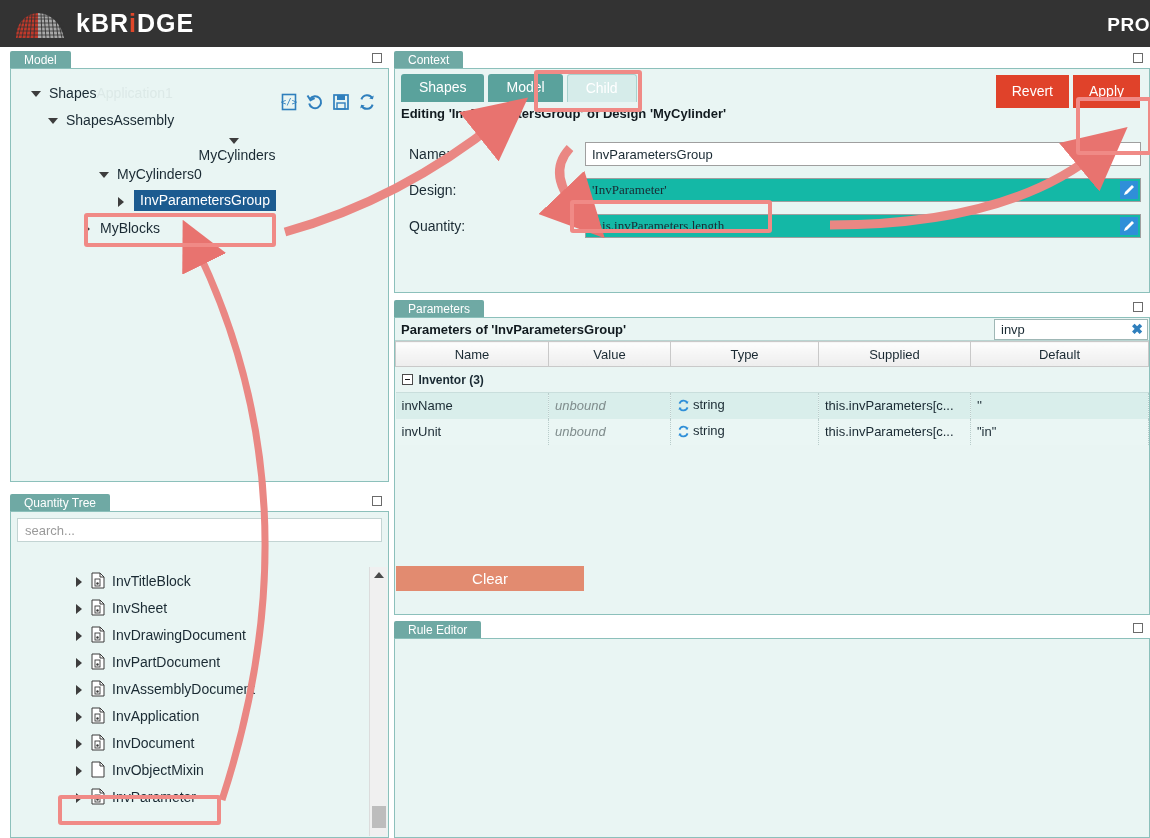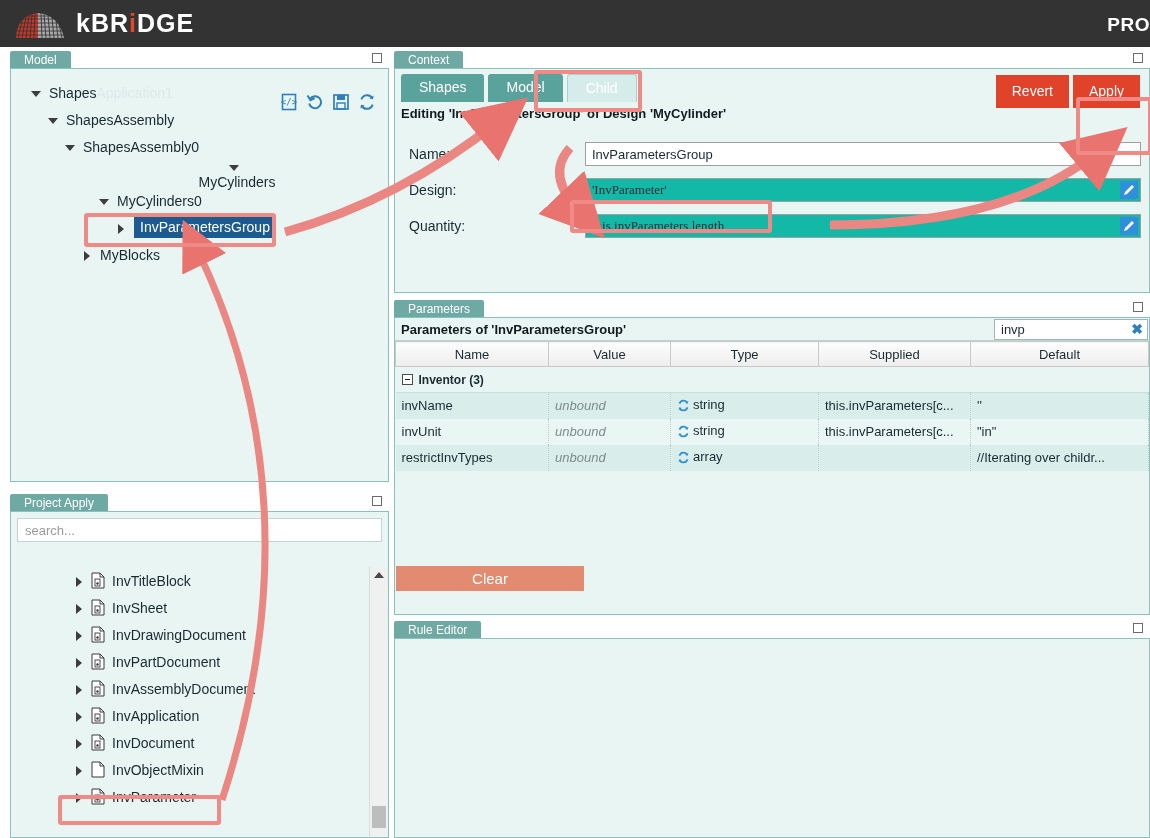--- a/index.html
+++ b/index.html
@@ -278,24 +278,20 @@
       <div class="tree" id="model-tree">
           <div class="tree-row" style="padding-left: 10px;">
             <span class="caret-down"></span>
             <span class="tree-label">Shapes</span>
             <span class="tree-label faded">Application1</span>
           </div>
           <div class="tree-row" style="padding-left: 27px;">
             <span class="caret-down"></span>
             <span class="tree-label">ShapesAssembly</span>
           </div>
-          <div class="tree-row" style="padding-left: 44px;">
-            <span class="caret-down"></span>
-            <span class="tree-label">ShapesAssembly0</span>
-          </div>
           <div class="tree-row" style="padding-left: 61px; flex-direction: column;">
             <span class="caret-down"></span>
             <span class="tree-label">MyCylinders</span>
           </div>
           <div class="tree-row" style="padding-left: 78px;">
             <span class="caret-down"></span>
             <span class="tree-label">MyCylinders0</span>
           </div>
           <div class="tree-row" style="padding-left: 95px;">
             <span class="caret-right"></span>
@@ -304,21 +300,21 @@
           <div class="tree-row" style="padding-left: 61px;">
             <span class="caret-right"></span>
             <span class="tree-label">MyBlocks</span>
           </div>
         </div>
     </div>
   </div>
 
   <div class="panel" id="project-panel">
     <div class="panel-tabbar">
-      <span class="panel-tab">Project Apply</span>
+      <span class="panel-tab">Quantity Tree</span>
       <span class="panel-min"></span>
     </div>
     <div class="panel-body">
       <div class="search-box">
         <span>search...</span>
       </div>
       <div class="ptree" id="ptree">
           <div class="ptree-row">
             <span class="caret-right"></span>
             <span class="doc-icon"><svg width="14" height="17" viewBox="0 0 14 17">
@@ -515,32 +511,20 @@
               <td><span class="unbound">unbound</span></td>
               <td><span class="refresh-ic"><svg width="13" height="13" viewBox="0 0 18 18">
                     <path d="M14.5 5.5 A6 6 0 0 0 3.4 6.4" fill="none" stroke="#2f8fd8" stroke-width="2.4"></path>
                     <path d="M3.5 12.5 A6 6 0 0 0 14.6 11.6" fill="none" stroke="#2f8fd8" stroke-width="2.4"></path>
                     <path d="M15.8 2.6 L14.8 6.6 L11.2 5.6" fill="#2f8fd8"></path>
                     <path d="M2.2 15.4 L3.2 11.4 L6.8 12.4" fill="#2f8fd8"></path>
                   </svg></span><span>string</span></td>
               <td><span>this.invParameters[c...</span></td>
               <td><span>"in"</span></td>
             </tr>
-            <tr class="r-odd">
-              <td><span>restrictInvTypes</span></td>
-              <td><span class="unbound">unbound</span></td>
-              <td><span class="refresh-ic"><svg width="13" height="13" viewBox="0 0 18 18">
-                    <path d="M14.5 5.5 A6 6 0 0 0 3.4 6.4" fill="none" stroke="#2f8fd8" stroke-width="2.4"></path>
-                    <path d="M3.5 12.5 A6 6 0 0 0 14.6 11.6" fill="none" stroke="#2f8fd8" stroke-width="2.4"></path>
-                    <path d="M15.8 2.6 L14.8 6.6 L11.2 5.6" fill="#2f8fd8"></path>
-                    <path d="M2.2 15.4 L3.2 11.4 L6.8 12.4" fill="#2f8fd8"></path>
-                  </svg></span><span>array</span></td>
-              <td><span></span></td>
-              <td><span>//Iterating over childr...</span></td>
-            </tr>
           </tbody>
       </table>
       <div class="clear-btn">Clear</div>
     </div>
   </div>
 
   <div class="panel" id="rule-panel">
     <div class="panel-tabbar">
       <span class="panel-tab">Rule Editor</span>
       <span class="panel-min"></span>

